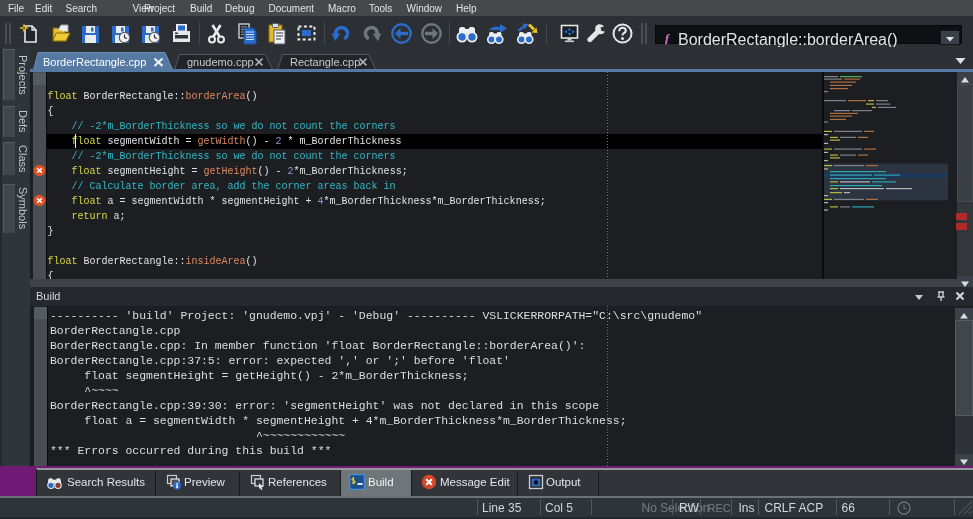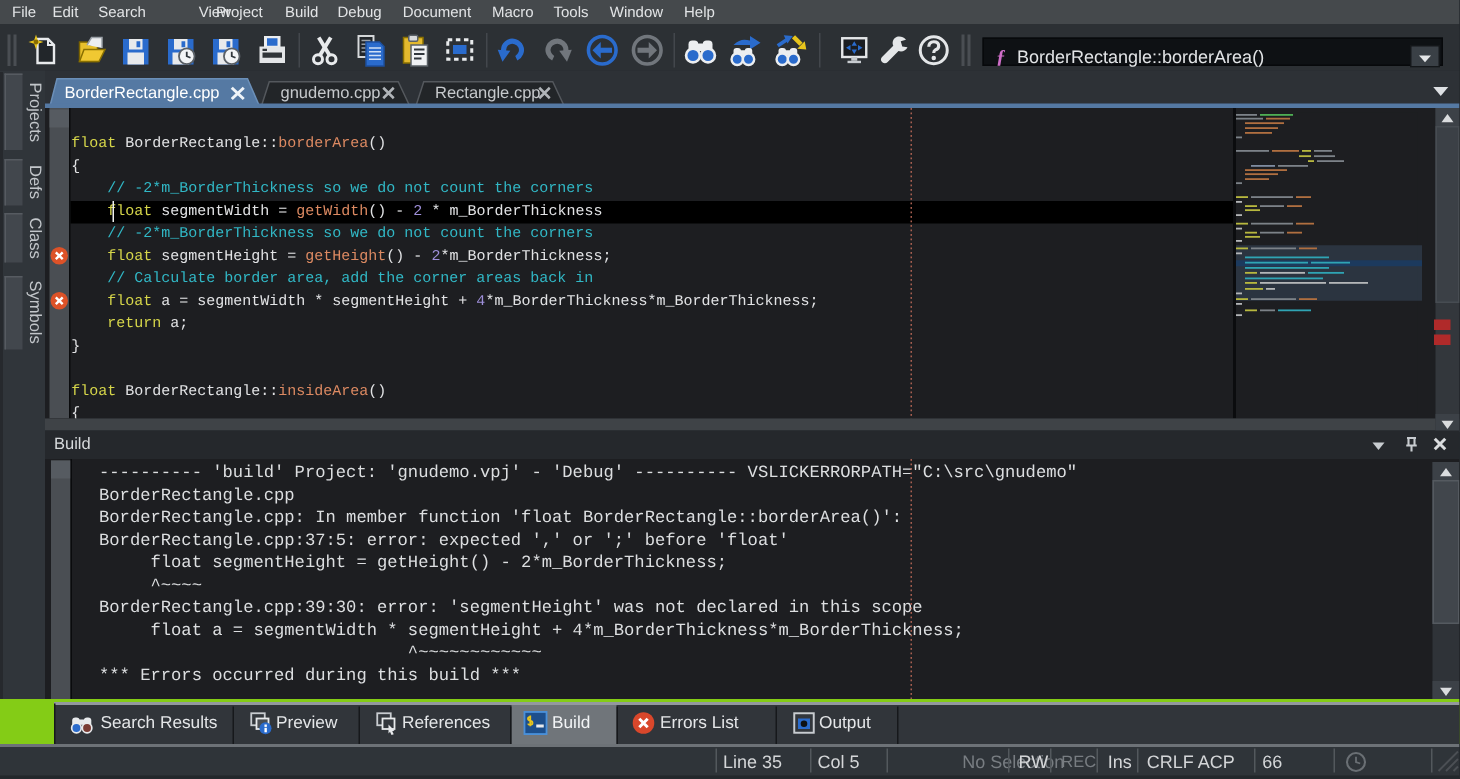--- a/index.html
+++ b/index.html
@@ -194,21 +194,21 @@
     <circle cx="11.5" cy="11.5" r="9" fill="none" stroke="#e4e6e8" stroke-width="2"></circle>
     <path d="M8.2 9.2 Q8.2 5.8 11.5 5.8 Q14.8 5.8 14.8 8.6 Q14.8 10.6 12.4 11.4 Q11.5 11.9 11.5 13.4" fill="none" stroke="#e4e6e8" stroke-width="2.1"></path>
     <circle cx="11.5" cy="16.6" r="1.5" fill="#e4e6e8"></circle>
   </svg>
 
   <div class="abs" style="left:641px;top:7px;width:2px;height:21px;background:#4a4e53;"></div>
   <div class="abs" style="left:645px;top:7px;width:2px;height:21px;background:#4a4e53;"></div>
 
   <div class="abs" style="left:655px;top:9px;width:307px;height:19px;background:#0e1114;border:1px solid #07090b;">
     <span class="abs" style="left:8px;top:4px;color:#cf6ec8;font-size:13px;font-style:italic;font-family:'Liberation Serif',serif;font-weight:bold;">ƒ</span>
-    <span class="abs" style="left:22px;top:5px;color:#e2e4e6;font-size:12px;">BorderRectangle::borderArea()</span>
+    <span class="abs" style="left:22px;top:5px;color:#e2e4e6;font-size:16px;">BorderRectangle::borderArea()</span>
     <div class="abs" style="right:1px;top:4px;width:20px;height:15px;background:#3a4046;border:1px solid #14171a;">
       <svg width="18" height="15">
             <path d="M5 6 L13 6 L9 10.5 Z" fill="#e4e6e8"></path>
           </svg>
     </div>
   </div>
 </div>
 
 <div class="abs" style="left:0;top:48px;width:2px;height:418px;background:#26292d;z-index:5;"></div>
 
@@ -380,21 +380,21 @@
         <path d="M2.5 2.5 L9.5 9.5 M9.5 2.5 L2.5 9.5" stroke="#dadcde" stroke-width="2"></path>
       </svg>
 </div>
 
 <div class="abs" id="buildpanel" style="left:30px;top:306px;width:943px;height:160px;background:#1d1e21;overflow:hidden;">
 
   <div class="abs" style="left:4px;top:1px;width:13px;height:159px;background:#4a4e53;"></div>
   <div class="abs" style="left:4px;top:1px;width:13px;height:12px;background:#565b61;"></div>
   <div class="abs" style="left:17px;top:0;width:1px;height:160px;background:#0a0b0d;"></div>
 
-  <pre class="abs" style="left:20px;top:1.5px;font-size:11.45px;line-height:15px;color:#dcdee0;margin-left:16px;">---------- 'build' Project: 'gnudemo.vpj' - 'Debug' ---------- VSLICKERRORPATH="C:\src\gnudemo"
+  <pre class="abs" style="left:20px;top:1.5px;font-size:11.45px;line-height:15px;color:#dcdee0;">---------- 'build' Project: 'gnudemo.vpj' - 'Debug' ---------- VSLICKERRORPATH="C:\src\gnudemo"
 BorderRectangle.cpp
 BorderRectangle.cpp: In member function 'float BorderRectangle::borderArea()':
 BorderRectangle.cpp:37:5: error: expected ',' or ';' before 'float'
      float segmentHeight = getHeight() - 2*m_BorderThickness;
      ^~~~~
 BorderRectangle.cpp:39:30: error: 'segmentHeight' was not declared in this scope
      float a = segmentWidth * segmentHeight + 4*m_BorderThickness*m_BorderThickness;
                               ^~~~~~~~~~~~~
 *** Errors occurred during this build ***</pre>
 
@@ -404,21 +404,21 @@
     <div class="abs" style="left:0;top:0;width:18px;height:12px;background:#3c4147;"><svg width="18" height="12">
             <path d="M9 3 L13 8.5 L5 8.5 Z" fill="#dadcde"></path>
           </svg></div>
     <div class="abs" style="left:0;top:12px;width:18px;height:96px;background:#41464c;border:1px solid #555a60;"></div>
     <div class="abs" style="left:0;top:146px;width:18px;height:12px;background:#3c4147;"><svg width="18" height="12">
             <path d="M9 9 L13 3.5 L5 3.5 Z" fill="#dadcde"></path>
           </svg></div>
   </div>
 </div>
 
-<div class="abs" id="bottombar" style="left:0;top:466px;width:973px;height:30px;background:#84cc16;">
+<div class="abs" id="bottombar" style="left:0;top:466px;width:973px;height:30px;background:#701a75;">
   <div class="abs" style="left:36px;top:2px;width:937px;height:28px;background:#31353a;">
     <div class="abs" style="left:0;top:0;width:937px;height:1.5px;background:#94999e;"></div>
 
     <div class="abs" style="left:305px;top:1.5px;width:70px;height:26.5px;background:#70757a;"></div>
 
     <div class="abs" style="left:0px;top:1px;width:1px;height:27px;background:#16181b;"></div>
     <div class="abs" style="left:119px;top:3px;width:1px;height:25px;background:#16181b;"></div>
     <div class="abs" style="left:203px;top:3px;width:1px;height:25px;background:#16181b;"></div>
     <div class="abs" style="left:304px;top:3px;width:1px;height:25px;background:#16181b;"></div>
     <div class="abs" style="left:375px;top:3px;width:1px;height:25px;background:#16181b;"></div>
@@ -454,21 +454,21 @@
       <rect x="0.5" y="0.5" width="15" height="15" fill="#1d4f8c" stroke="#4a90d9" stroke-width="1.5"></rect>
       <path d="M4.5 4 Q3 4 3 5.2 Q3 6.2 4.5 6.5 Q6 6.8 6 8 Q6 9.2 4.5 9.2 Q3.2 9.2 3 8.4 M4.5 3 L4.5 10.2" stroke="#e8c51c" stroke-width="1.2" fill="none"></path>
       <rect x="8.5" y="9" width="5" height="2" fill="#e8eaec"></rect>
     </svg>
     <span class="abs bt" style="left:332px;color:#f2f4f6;">Build</span>
 
     <svg class="abs" style="left:385px;top:6px;" width="16" height="16" viewBox="0 0 16 16">
       <circle cx="8" cy="8" r="7.2" fill="#d9472b"></circle>
       <path d="M5.2 5.2 L10.8 10.8 M10.8 5.2 L5.2 10.8" stroke="#fff" stroke-width="2"></path>
     </svg>
-    <span class="abs bt" style="left:404px;">Errors List</span>
+    <span class="abs bt" style="left:404px;">Message Edit</span>
 
     <svg class="abs" style="left:492px;top:6px;" width="16" height="16" viewBox="0 0 16 16">
       <rect x="1.5" y="1.5" width="13" height="13" fill="#33373c" stroke="#c8ccd0" stroke-width="1.3"></rect>
       <rect x="4" y="5" width="8" height="7" fill="#2a6bcc"></rect>
       <circle cx="8" cy="8.5" r="2.2" fill="#0e1114"></circle>
     </svg>
     <span class="abs bt" style="left:510px;">Output</span>
   </div>
 </div>
 

